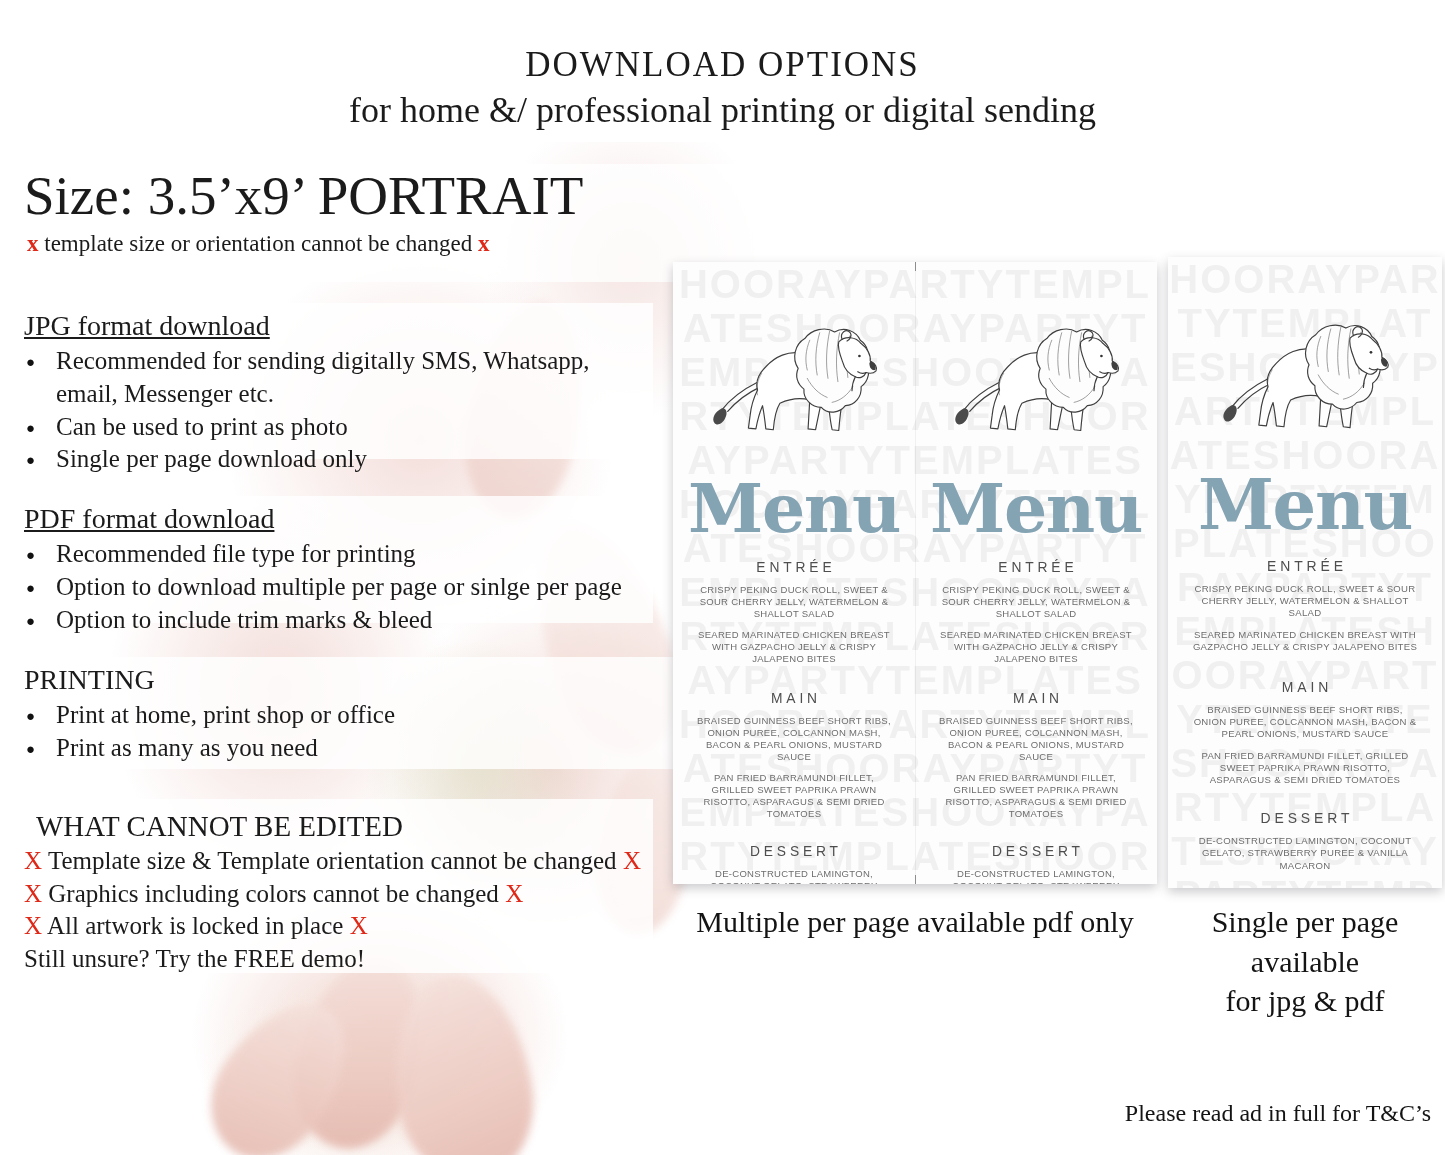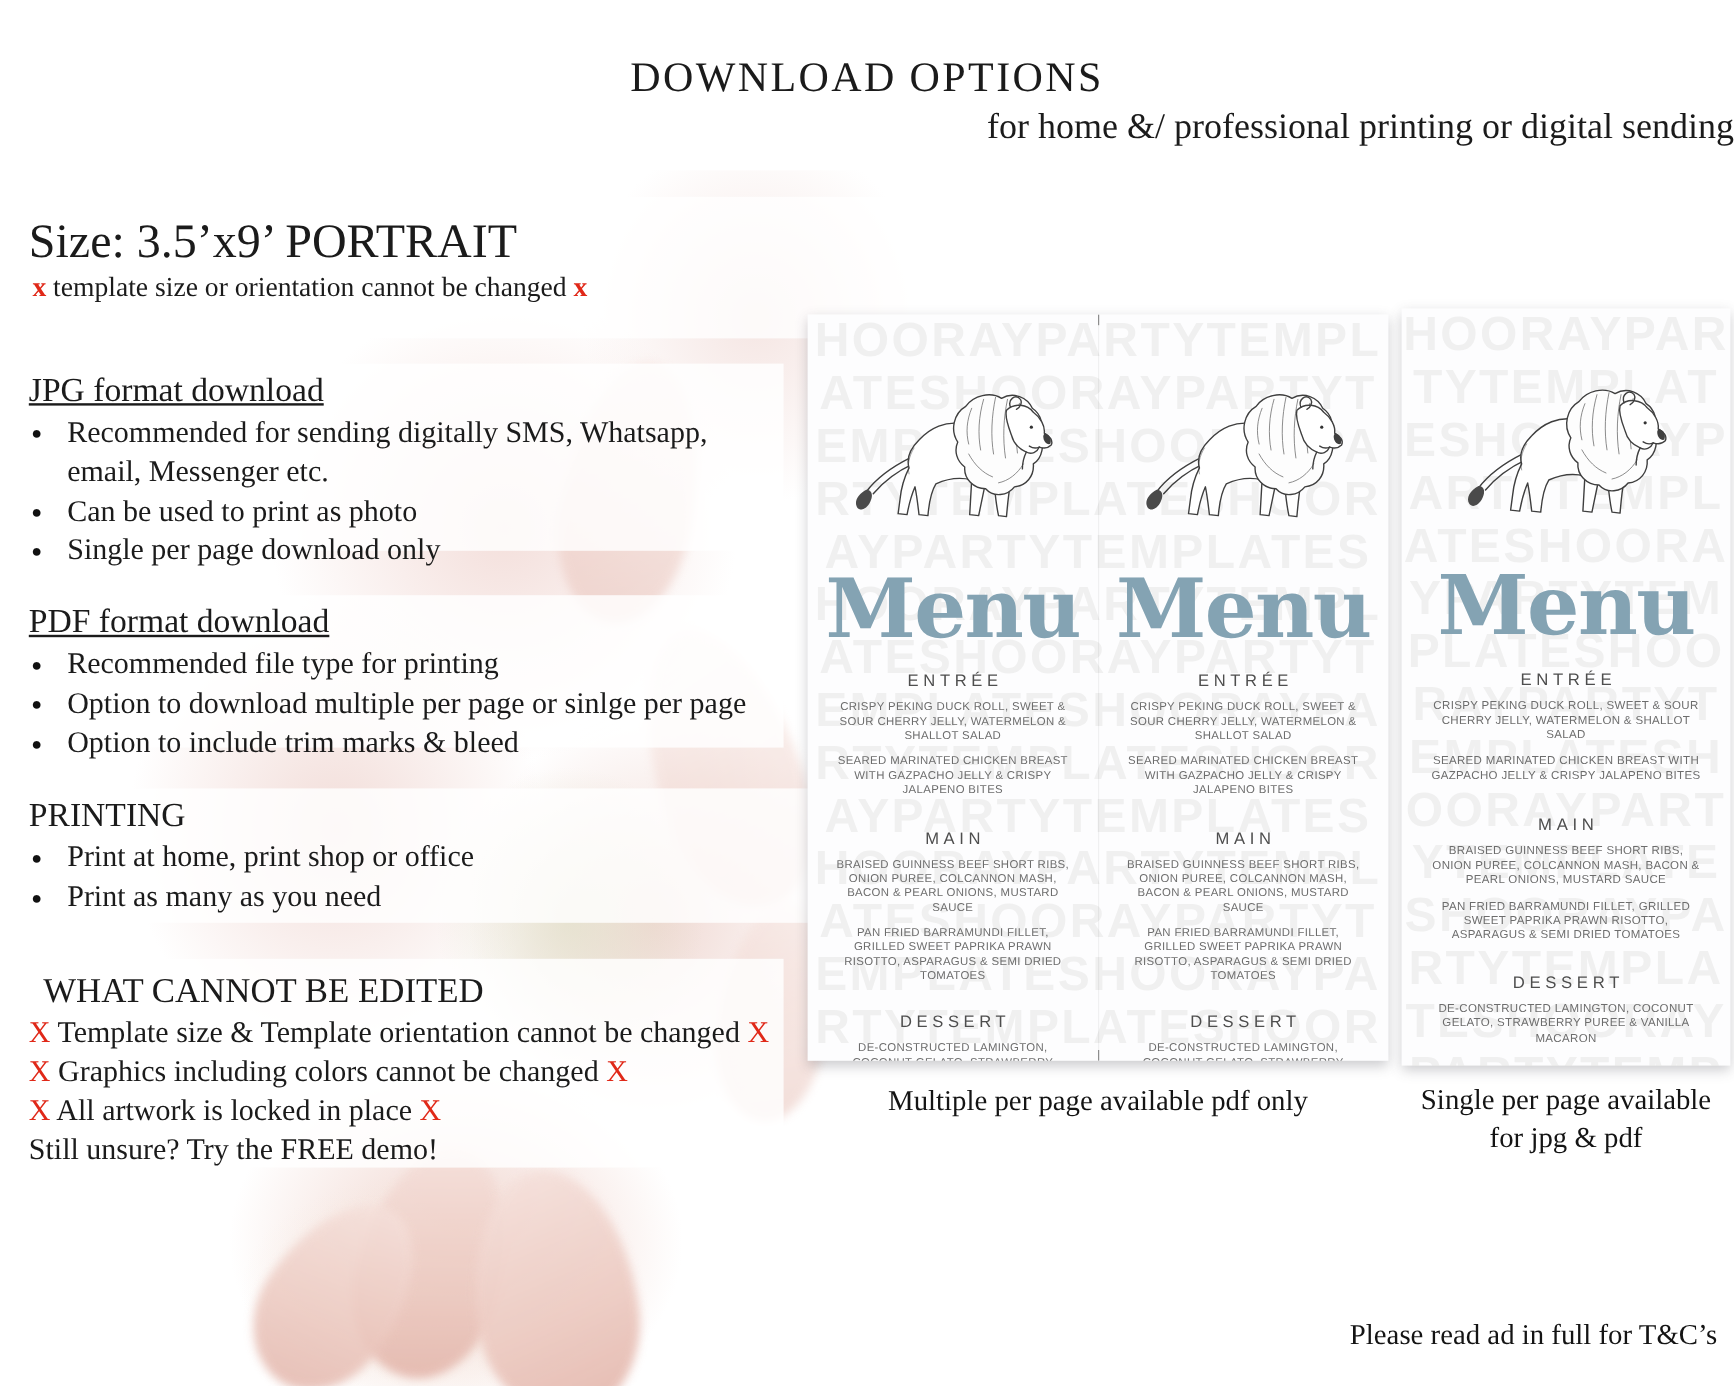--- a/index.html
+++ b/index.html
@@ -23,23 +23,23 @@
   .p4{left:470px;top:300px;width:110px;height:220px;transform:rotate(10deg);opacity:.45;}
   .p5{left:545px;top:520px;width:120px;height:240px;transform:rotate(-18deg);opacity:.4;}
   .p6{left:600px;top:750px;width:90px;height:185px;transform:rotate(8deg);opacity:.45;}
   .wedge{position:absolute;left:0;top:0;width:100%;height:100%;
          clip-path:polygon(0 0,9% 0,0 3.2%);background:rgba(255,255,255,.9);}
 
   
   .overlay{position:absolute;background:rgba(255,255,255,.82);}
   .band-header{left:0;top:36px;width:1445px;height:106px;background:rgba(255,255,255,.92);text-align:center;}
   .band-header .t1{font-size:35px;letter-spacing:2px;margin-top:9px;}
-  .band-header .t2{font-size:30px;margin-top:4px;text-align:right;}
+  .band-header .t2{font-size:36px;margin-top:4px;}
   .box-size{left:0;top:164px;width:1445px;height:118px;background:rgba(255,255,255,.78);}
-  .size-title{font-size:40px;margin:15px 0 0 24px;line-height:1.1;}
+  .size-title{font-size:55px;margin:2px 0 0 24px;line-height:1.1;}
   .size-note{font-size:23px;margin:4px 14px 0 27px;}
   .rx{color:#e02818;font-weight:700;}
   .rxl{color:#e02818;}
   .box-jpg{left:0;top:303px;width:653px;height:156px;}
   .box-pdf{left:0;top:496px;width:653px;height:127px;}
   .box-print{left:0;top:657px;width:743px;height:112px;}
   .box-cannot{left:0;top:799px;width:653px;height:174px;}
   .sec-title{font-size:28px;margin:7px 0 0 24px;}
   .u{text-decoration:underline;}
   ul.blist{list-style:none;margin:3px 0 0 0;padding:0 10px 0 26px;}
@@ -66,21 +66,21 @@
   .menu-title{font-family:"DejaVu Serif",serif;font-weight:700;font-size:6.8em;line-height:.95;
               color:#84a3b3;letter-spacing:-.02em;margin-top:.44em;}
   .course-head{font-family:"Liberation Sans",sans-serif;font-size:1.38em;letter-spacing:.28em;
                text-indent:.28em;color:#4e4e4e;margin-top:1.75em;}
   .course-head.mt-lg{margin-top:1.9em;}
   .course-head.mt-md{margin-top:1.4em;}
   .course-item{font-family:"Liberation Sans",sans-serif;font-size:.95em;letter-spacing:.03em;
                line-height:1.26;color:#6d6d6d;width:82%;margin:.95em auto 0;}
 
   
-  .caption{position:absolute;font-size:24px;text-align:center;color:#141414;}
+  .caption{position:absolute;font-size:30px;text-align:center;color:#141414;}
   .cap-left{left:665px;top:905px;width:500px;}
   .cap-right{left:1160px;top:902px;width:290px;line-height:1.32;}
   .footer-note{position:absolute;right:14px;top:1100px;font-size:24px;color:#141414;}
 </style>
 </head>
 <body>
 
 <div class="page">
 
   <div>

